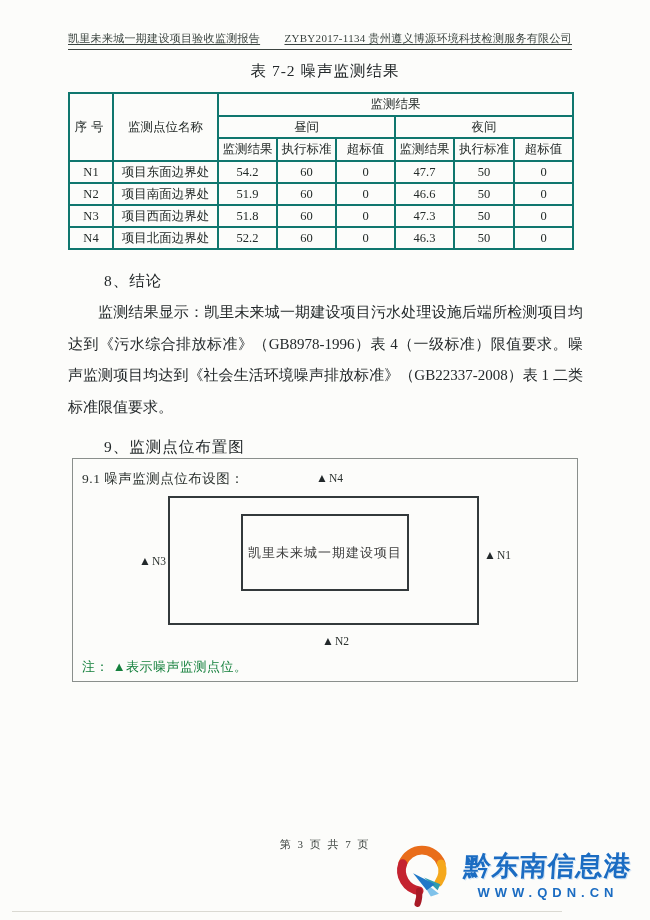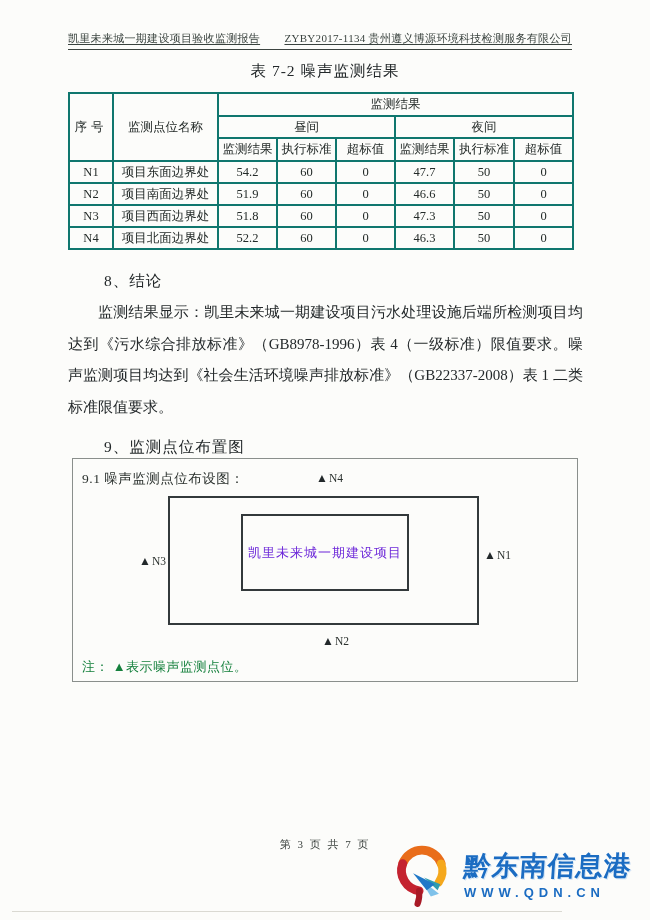--- a/index.html
+++ b/index.html
@@ -62,21 +62,21 @@
     position:absolute; left:9px; top:11px; font-size:13.5px; color:#2a302d; letter-spacing:0.5px;
   }
   .site-rect {
     position:absolute; left:95px; top:37px; width:311px; height:129px;
     border:2px solid #33393б; border:2px solid #33393b;
   }
   .inner-rect {
     position:absolute; left:168px; top:55px; width:168px; height:77px;
     border:2px solid #33393b; display:flex; align-items:center; justify-content:center;
   }
-  .site-label { font-size:13px; color:#6d28d9; letter-spacing:1px; }
+  .site-label { font-size:13px; color:#404040; letter-spacing:1px; }
   .marker { position:absolute; display:flex; align-items:center; font-size:11.5px; color:#2a302d; }
   .marker .tri { font-size:12px; color:#22282a; line-height:1; margin-right:1px; }
   .marker-n4 { left:243px; top:13px; }
   .marker-n3 { left:66px;  top:96px; }
   .marker-n1 { left:411px; top:90px; }
   .marker-n2 { left:249px; top:176px; }
   .diagram-note {
     position:absolute; left:9px; top:199px; font-size:13px; color:#15803d; letter-spacing:0.5px;
   }
 
@@ -92,21 +92,21 @@
   .logo-text { margin-left:6px; padding-top:12px; }
   .logo-name {
     font-size:27px; font-weight:bold; color:#1b6cc2;
     letter-spacing:1px; transform:skewX(-4deg);
     text-shadow:0 0 1px rgba(255,255,255,0.9), 1px 1px 0 #cfe2f4;
     font-family:"DejaVu Serif","Liberation Serif",serif;
     white-space:nowrap;
   }
   .logo-url {
     margin-top:1px; font-size:13px; font-weight:bold; color:#1b6cc2;
-    letter-spacing:5px; font-family:"Liberation Sans","DejaVu Sans",sans-serif;
+    letter-spacing:5px; font-family:"Liberation Sans","DejaVu Sans",sans-serif;text-align:center;
   }
   .scan-edge {
     position:absolute; left:12px; top:911px; width:550px; height:1px;
     background:#dad9d2;
   }
 </style>
 </head>
 <body>
 
 <div class="page">

